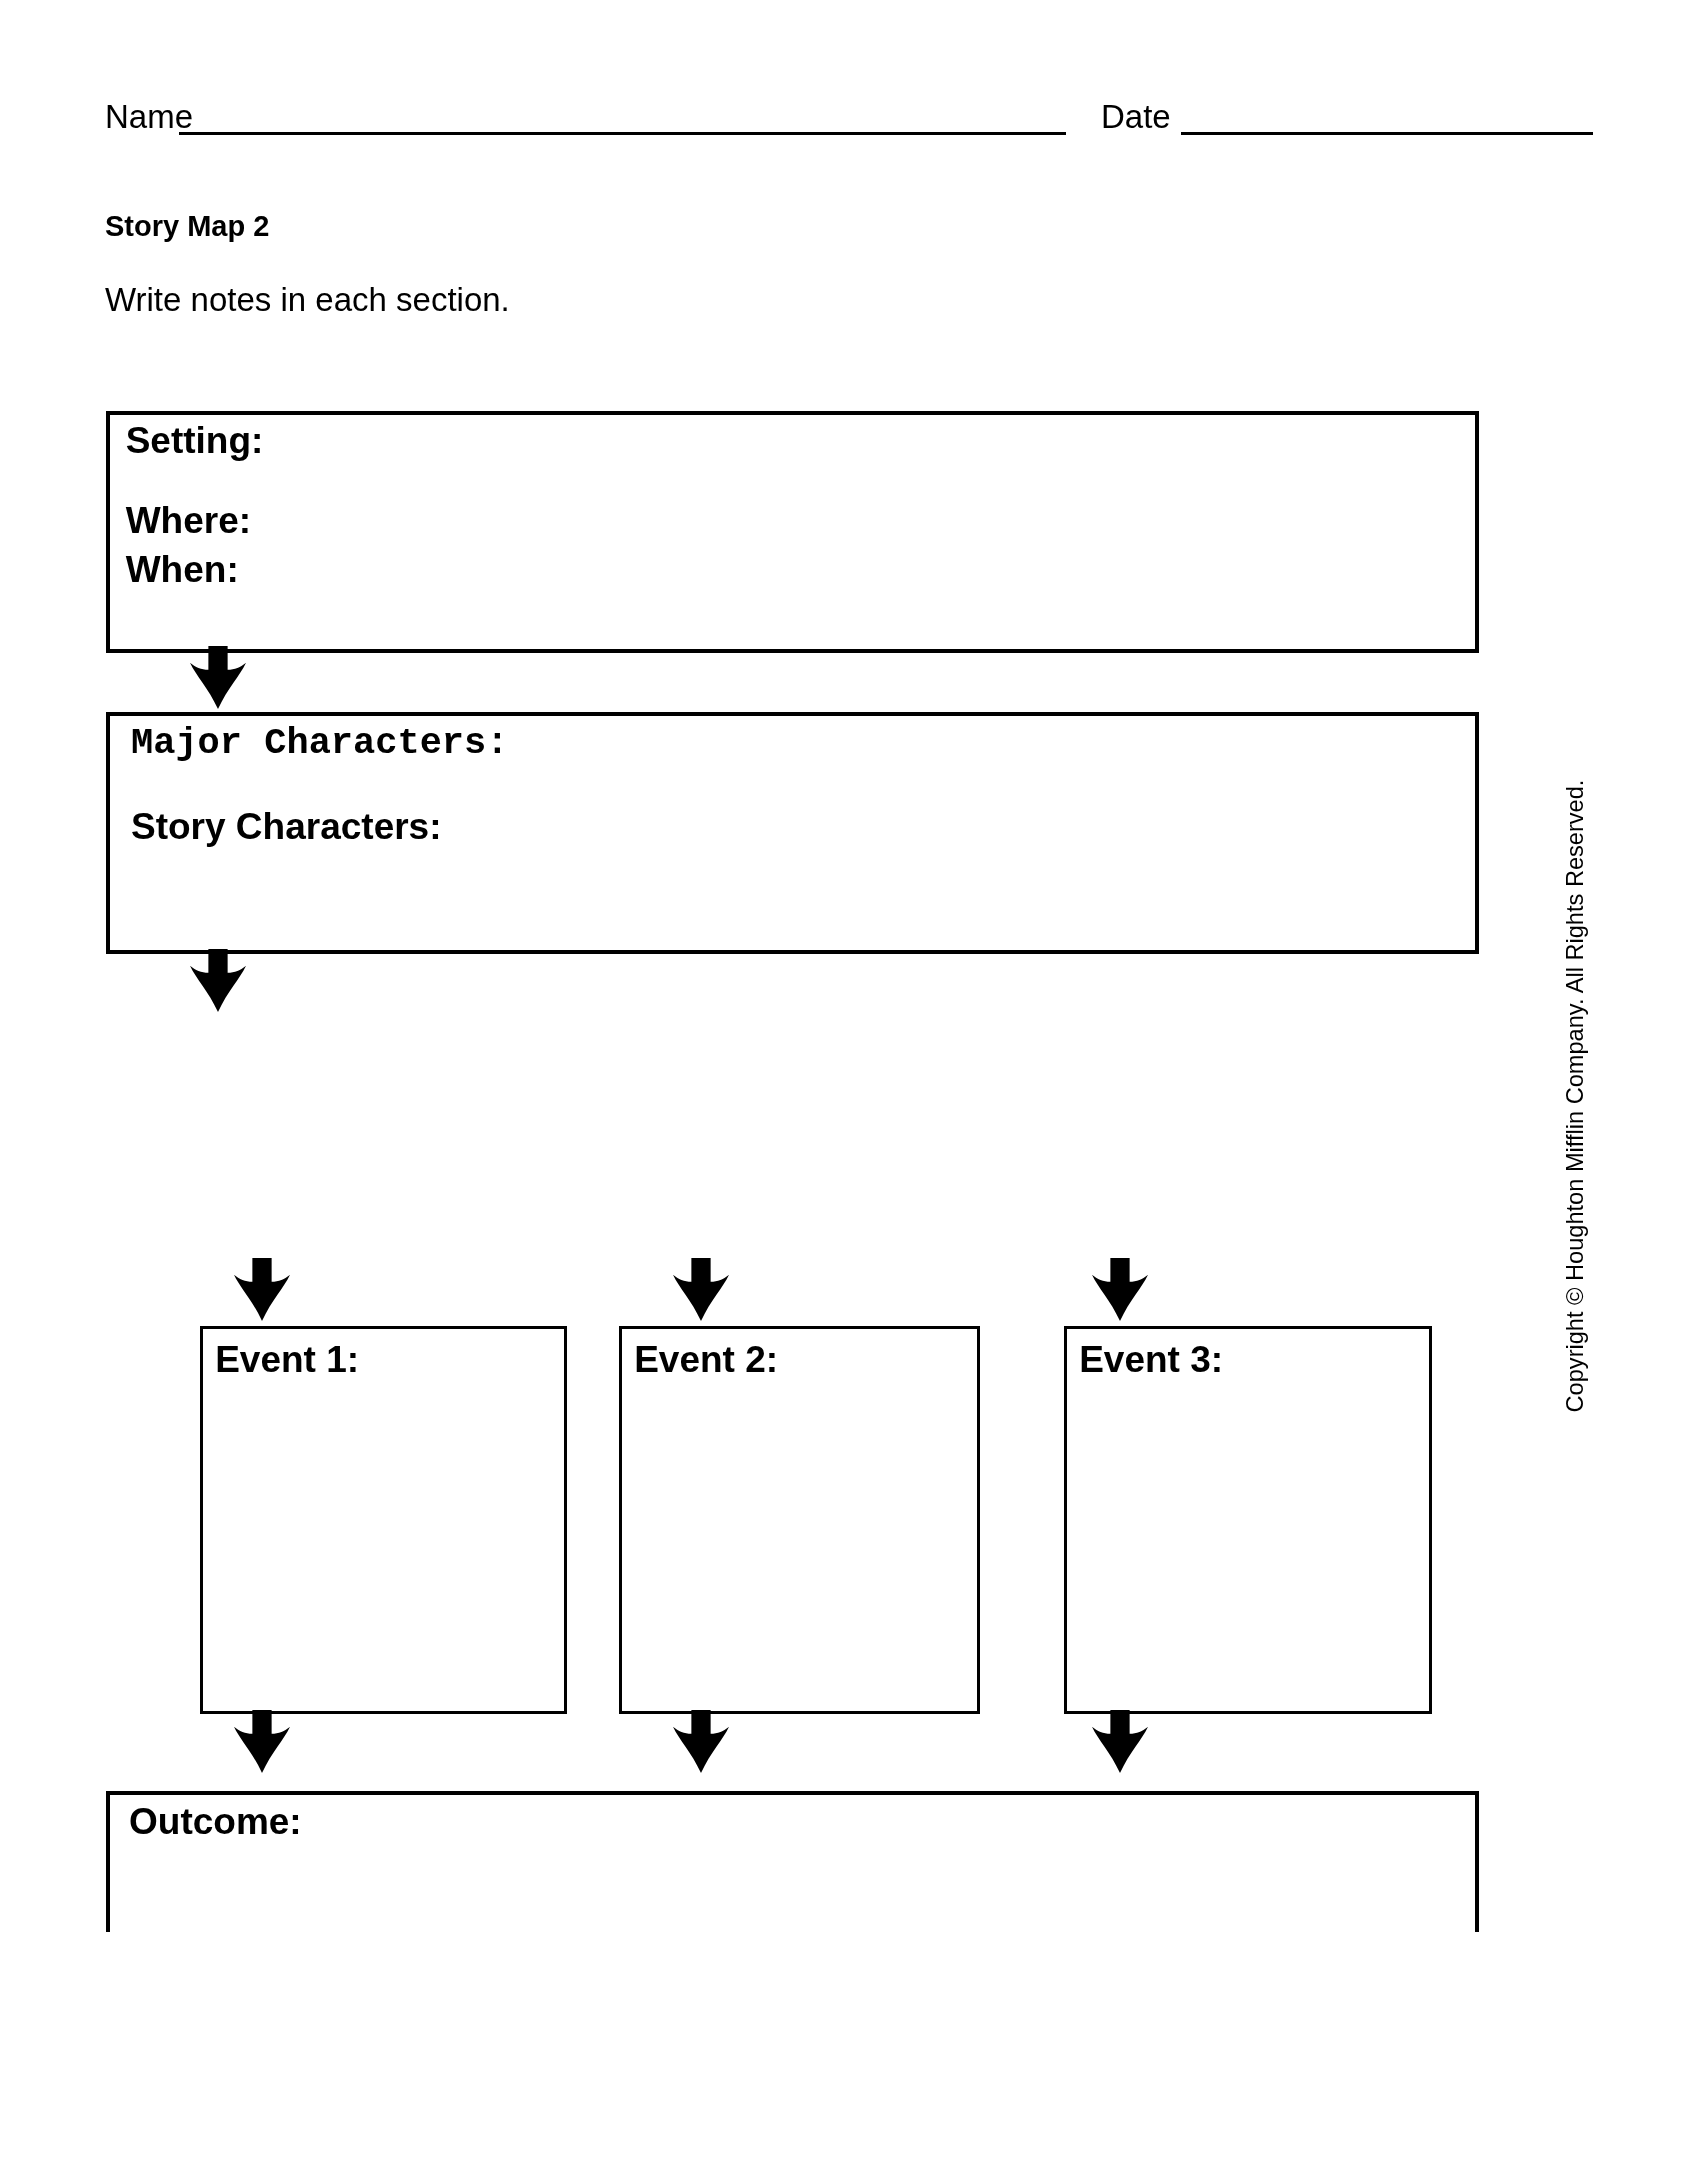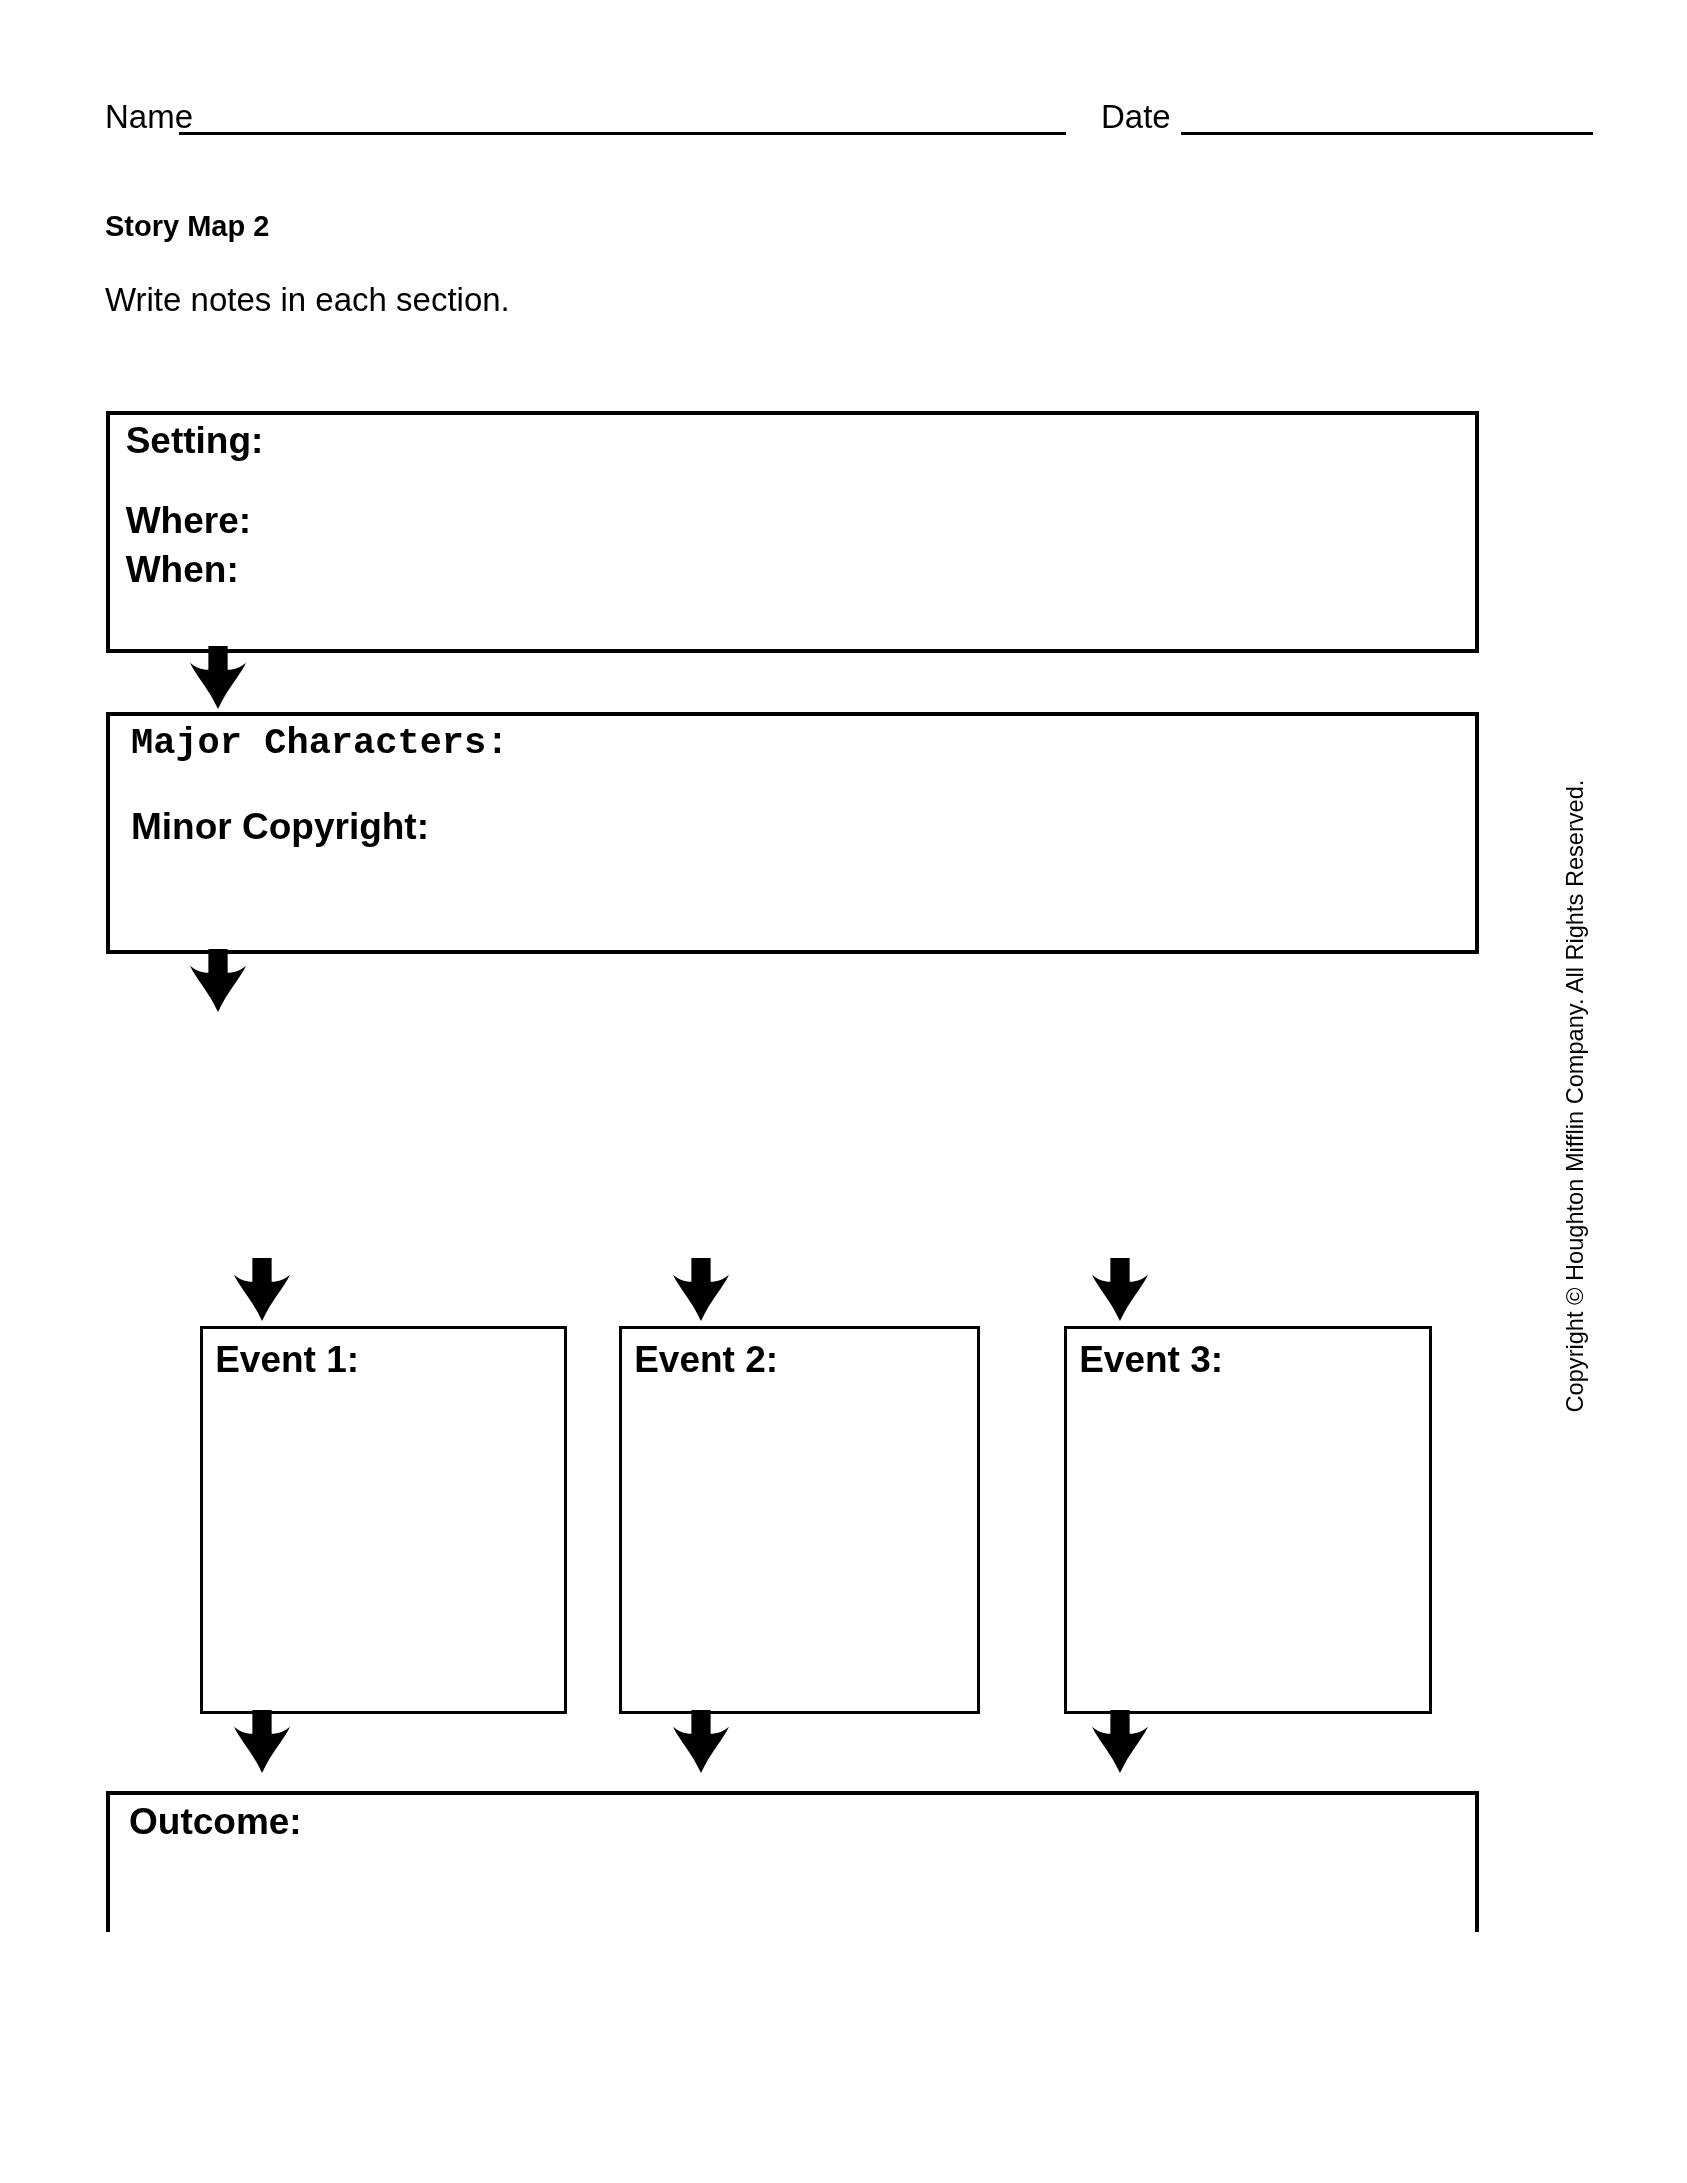--- a/index.html
+++ b/index.html
@@ -55,21 +55,21 @@
     <div class="txt box-label" style="left:15.7px; top:47px;margin-top:37px;">Where:</div>
     <div class="txt box-label" style="left:15.7px; top:133px;">When:</div>
   </div>
 
   <svg class="arrow" style="left:190px; top:646px;" viewBox="0 0 64 72">
     <path d="M21 0 H43 V27 C51 27 58 24 64 19 C57 34 43 48 32 72 C21 48 7 34 0 19 C6 24 13 27 21 27 Z" fill="#000000"></path>
   </svg>
 
   <div class="box" style="left:106px; top:712px; width:1373px; height:242px;">
     <div class="txt box-label" style="left:21px; top:5.2px;font-family:Liberation Mono, monospace;">Major Characters:</div>
-    <div class="txt box-label" style="left:21px; top:89px;">Minor Copyright:</div>
+    <div class="txt box-label" style="left:21px; top:89px;">Story Characters:</div>
   </div>
 
   <svg class="arrow" style="left:190px; top:949px;" viewBox="0 0 64 72">
     <path d="M21 0 H43 V27 C51 27 58 24 64 19 C57 34 43 48 32 72 C21 48 7 34 0 19 C6 24 13 27 21 27 Z" fill="#000000"></path>
   </svg>
 
 
   <svg class="arrow" style="left:234px; top:1258px;" viewBox="0 0 64 72">
     <path d="M21 0 H43 V27 C51 27 58 24 64 19 C57 34 43 48 32 72 C21 48 7 34 0 19 C6 24 13 27 21 27 Z" fill="#000000"></path>
   </svg>

